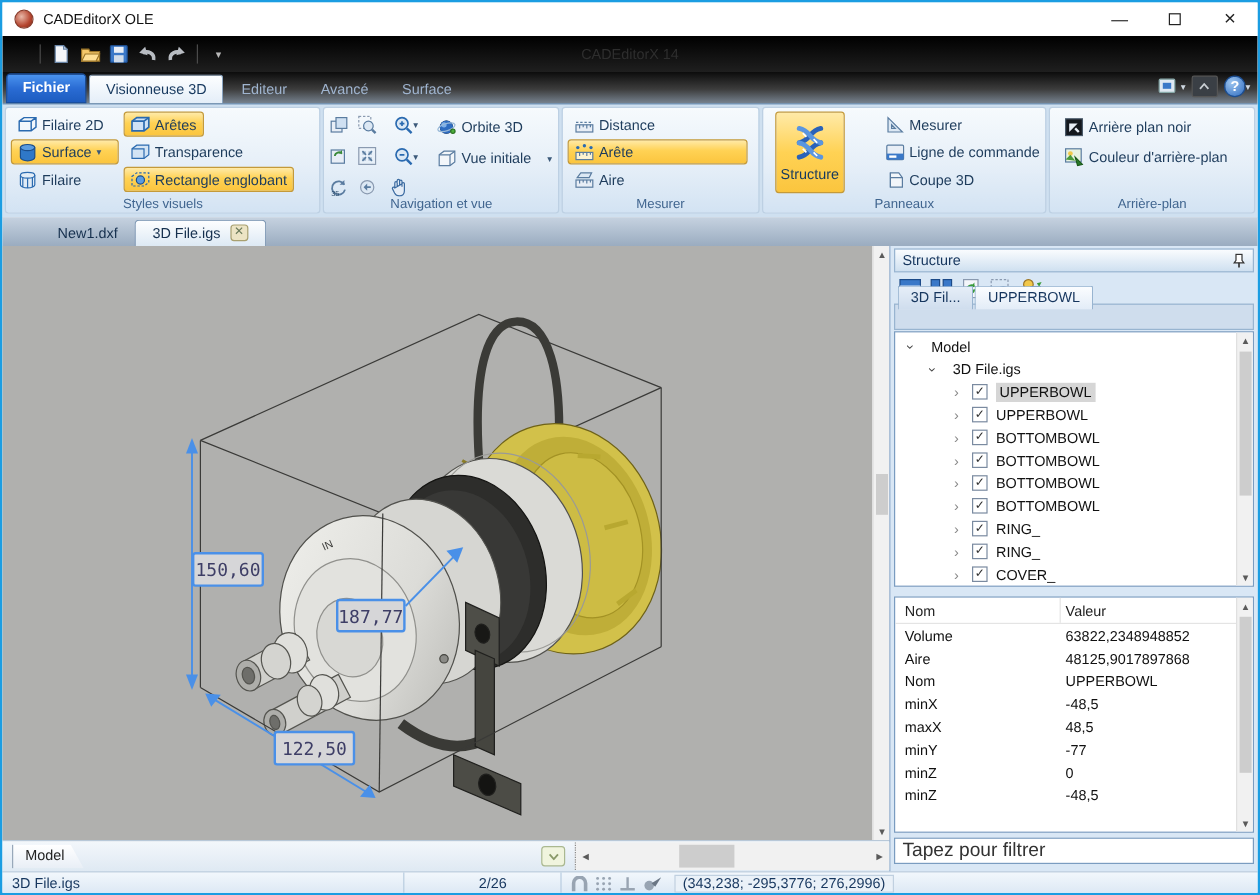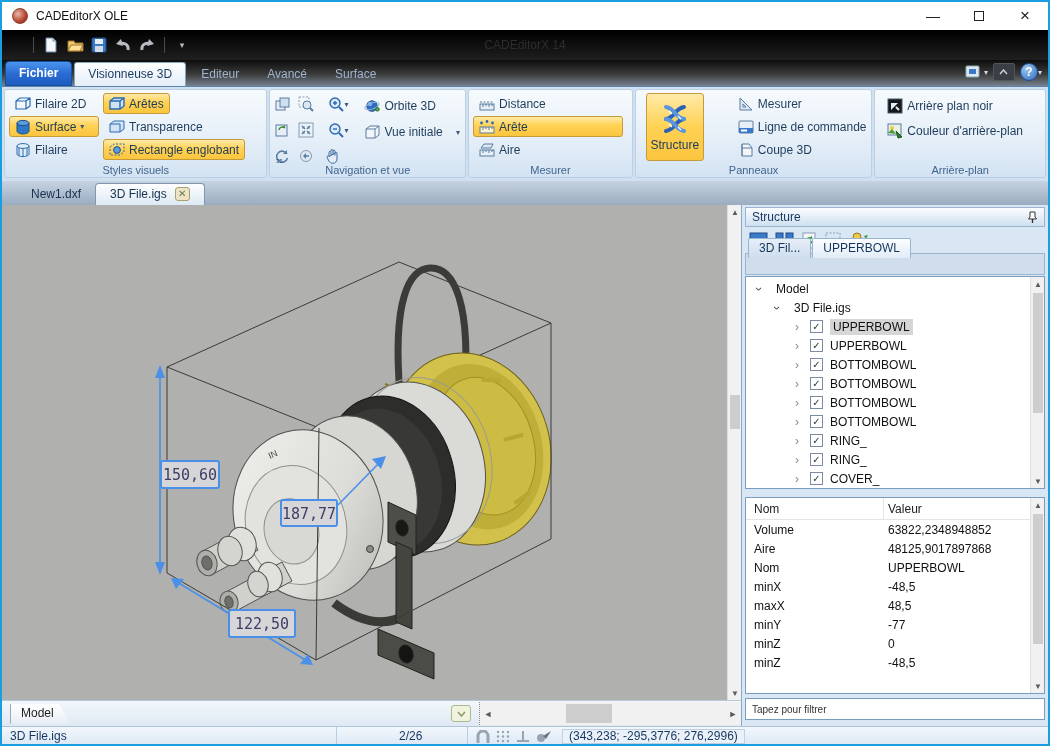--- a/index.html
+++ b/index.html
@@ -41,21 +41,21 @@
   .rgroup-label { position:absolute; bottom:1px; left:0; right:0; text-align:center; color:#40658f; font-size:11px; }
   .rbtn { display:flex; align-items:center; gap:4px; height:21px; padding:0 5px; border:1px solid transparent; border-radius:3px; color:#1e3c5c; white-space:nowrap; }
   .rbtn.hl { background:linear-gradient(#ffeaa8,#ffd254 45%,#fbc53e); border-color:#c49a3a; }
   .caret { font-size:8px; color:#3c5a7a; }
   .icon16 { width:16px; height:16px; flex:0 0 16px; }
   .sbtn { position:absolute; width:20px; height:20px; border:1px solid transparent; border-radius:2px; display:flex; align-items:center; justify-content:center; }
   .bigbtn { position:absolute; left:10px; top:3px; width:58px; height:68px; border:1px solid #c49a3a; border-radius:3px;
     background:linear-gradient(#ffeaa8,#ffd254 50%,#fbc53e); display:flex; flex-direction:column; align-items:center; justify-content:center; gap:3px; color:#17395f; }
 
   
-  .doctabs { height:24px; background:linear-gradient(#c6d2e0,#9aacc0); display:flex; align-items:flex-end; padding-left:15px; }
+  .doctabs { height:24px; background:linear-gradient(#c6d2e0,#9aacc0); display:flex; align-items:flex-end; padding-left:32px; }
   .dtab { padding:3px 14px 4px; color:#16304e; }
   .dtab.active { background:linear-gradient(#fdfeff,#dde9f4); border:1px solid #7e98b4; border-bottom:none; border-radius:4px 4px 0 0;
     display:flex; align-items:center; gap:8px; }
   .dclose { width:15px; height:14px; background:#ece4c4; border:1px solid #a8a070; border-radius:3px; color:#6a7a5a; font-size:10px; line-height:12px; text-align:center; }
 
   
   .main { display:flex; height:521px; }
   .view-col { width:739px; display:flex; flex-direction:column; }
   .canvas-row { display:flex; height:495px; }
   .viewport { width:725px; height:495px; background:#b0b0ae; }
@@ -92,21 +92,21 @@
   .splitter { height:8px; }
   .propbox { height:197px; background:#fff; border:1px solid #7a9cc0; position:relative; overflow:hidden; }
   .prow { display:flex; height:19px; align-items:center; color:#111; }
   .prow .c1 { width:138px; padding-left:8px; }
   .prow .c2 { flex:1; padding-left:4px; }
   .phead { height:22px; color:#222; border-bottom:1px solid #e4e4e4; }
   .phead .c1 { border-right:1px solid #e4e4e4; height:100%; display:flex; align-items:center; }
   .pscroll { position:absolute; right:0; top:0; bottom:0; width:14px; background:#f1f1f1; border-left:1px solid #e0e0e0; }
 
   .filterbox { margin-top:4px; height:22px; }
-  .filterbox input { width:100%; height:22px; border:1px solid #7a9cc0; padding:0 6px; font-family:"Liberation Sans",sans-serif; font-size:10px; color:#222; background:#fff; }
+  .filterbox input { width:100%; height:22px; border:1px solid #7a9cc0; padding:0 6px; font-family:"Liberation Sans",sans-serif; font-size:16px; color:#222; background:#fff; }
   .filterbox input::placeholder { color:#333; opacity:1; }
 
   
   .statusbar { height:19px; background:linear-gradient(#f2f7fc,#dce8f4); border-top:1px solid #b0c4d8; display:flex; align-items:center; color:#16365e; }
   .ssep { width:1px; height:100%; background:#b8ccdf; }
   .scell { padding:0 8px; height:100%; display:flex; align-items:center; }
   .sicons { display:flex; align-items:center; gap:6px; color:#8a96a4; }
   .coordbox { border:1px solid #c0d0e0; background:#eaf1f8; height:15px; display:flex; align-items:center; padding:0 6px; margin-left:2px; }
 
   .dimtext { font-family:"DejaVu Sans Mono", monospace; fill:#3e3e66; font-size:15px; }

